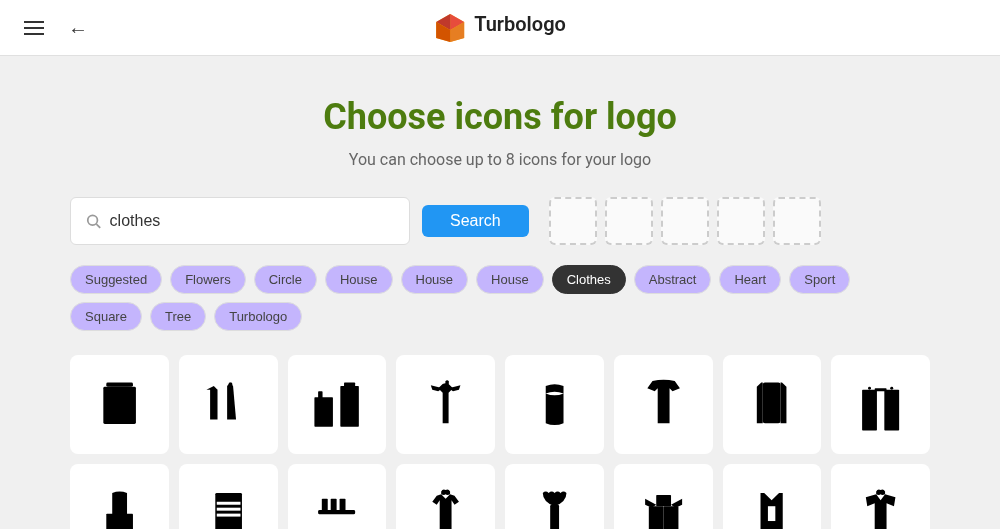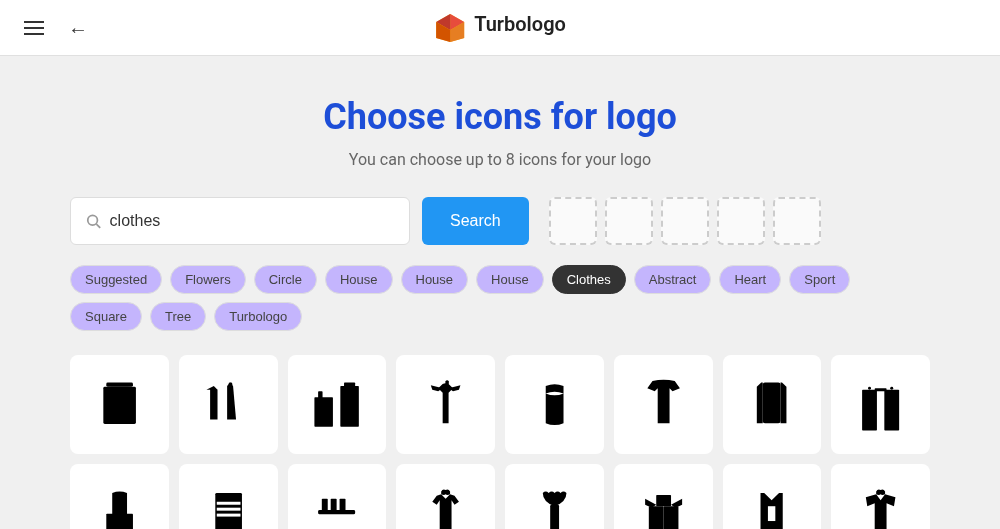--- a/index.html
+++ b/index.html
@@ -60,21 +60,21 @@
     
     .main {
       max-width: 900px;
       margin: 0 auto;
       padding: 40px 20px 20px;
     }
     .page-title {
       text-align: center;
       font-size: 36px;
       font-weight: 700;
-      color: #1d4ed8;
+      color: #4d7c0f;
       margin-bottom: 12px;
     }
     .page-subtitle {
       text-align: center;
       font-size: 16px;
       color: #666;
       margin-bottom: 28px;
     }
 
     
@@ -104,21 +104,21 @@
       font-size: 16px;
       color: #333;
       background: transparent;
       width: 100%;
     }
     .search-btn {
       background: #2196f3;
       color: #fff;
       border: none;
       border-radius: 6px;
-      height: 48px;
+      height: 32px;
       padding: 0 28px;
       font-size: 16px;
       font-weight: 500;
       cursor: pointer;
     }
     .icon-slots {
       display: flex;
       gap: 8px;
       margin-left: 8px;
     }

